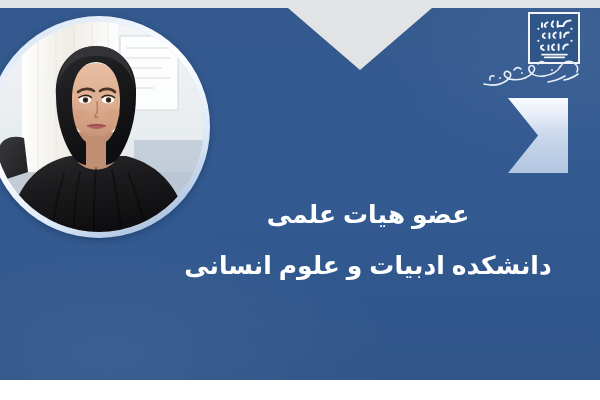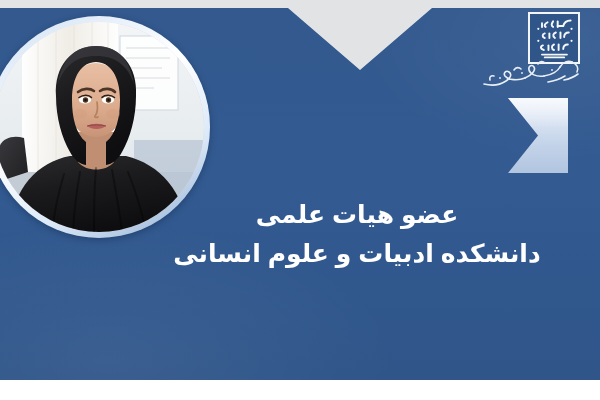--- a/index.html
+++ b/index.html
@@ -140,39 +140,39 @@
     font-weight: bold;
     letter-spacing: 0px;
     white-space: nowrap;
     direction: rtl;
     text-shadow: 0 1px 0 rgba(255,255,255,0.6);
   }
 
   
   .subtitle {
     position: absolute;
-    left: 157px;
+    left: 168px;
     top: 198px;
     width: 400px;
     text-align: center;
     direction: rtl;
     color: #ffffff;
   }
   .subtitle-line1 {
     font-size: 25px;
     font-weight: bold;
     line-height: 1.32;
     white-space: nowrap;
   }
   .subtitle-line2 {
     font-size: 25px;
     font-weight: bold;
     line-height: 1.32;
     white-space: nowrap;
-    margin-top: 6px;
+    margin-top: 18px;
   }
 
   
   .bottom-band {
     position: absolute;
     left: 0;
     top: 380px;
     width: 600px;
     height: 20px;
     background: #ffffff;

